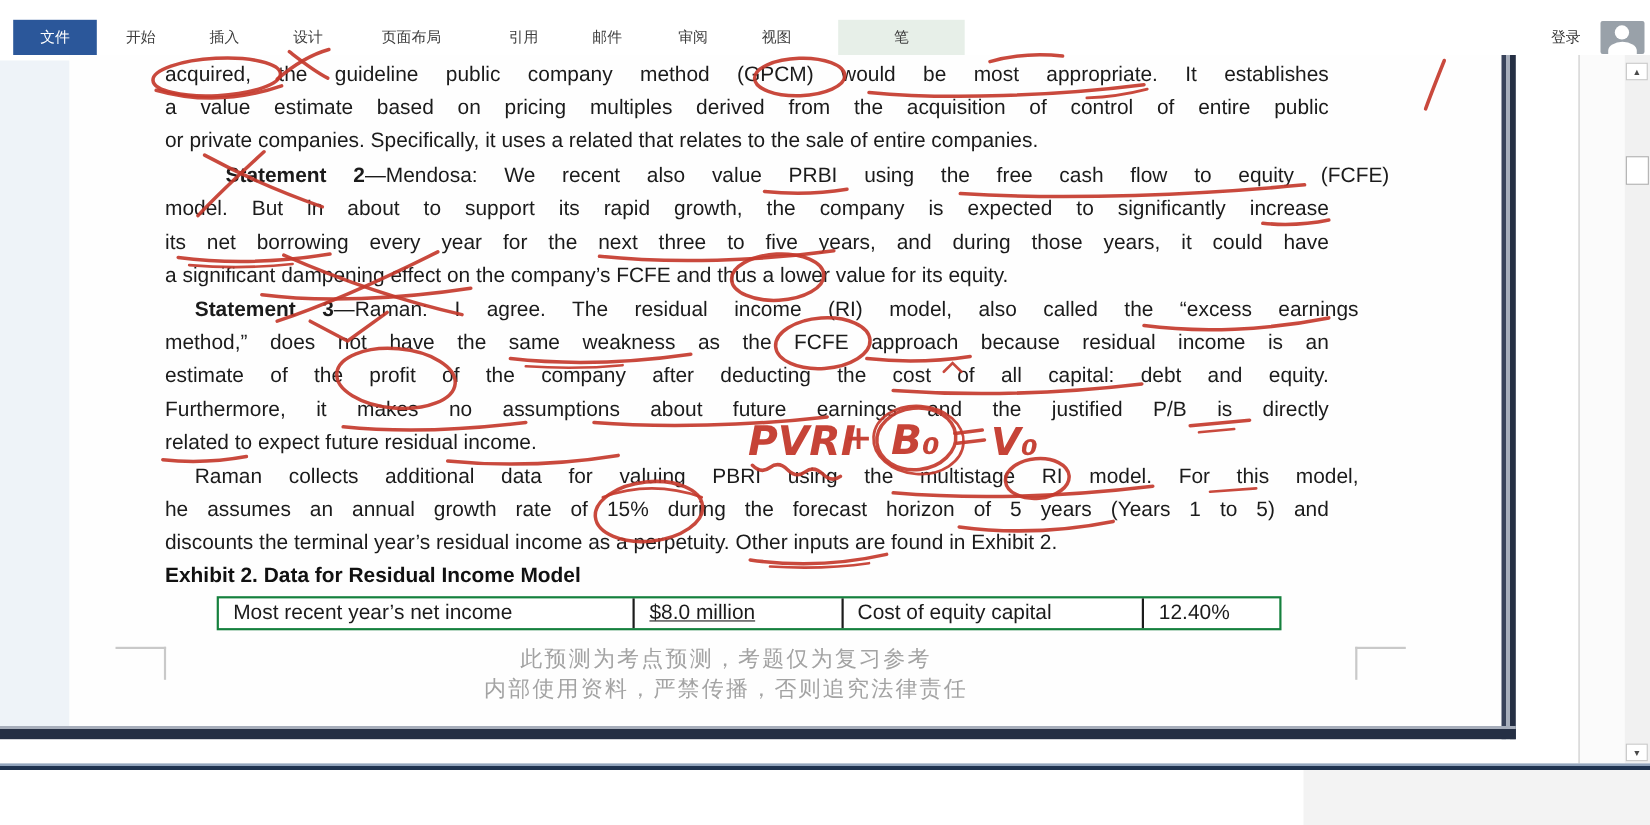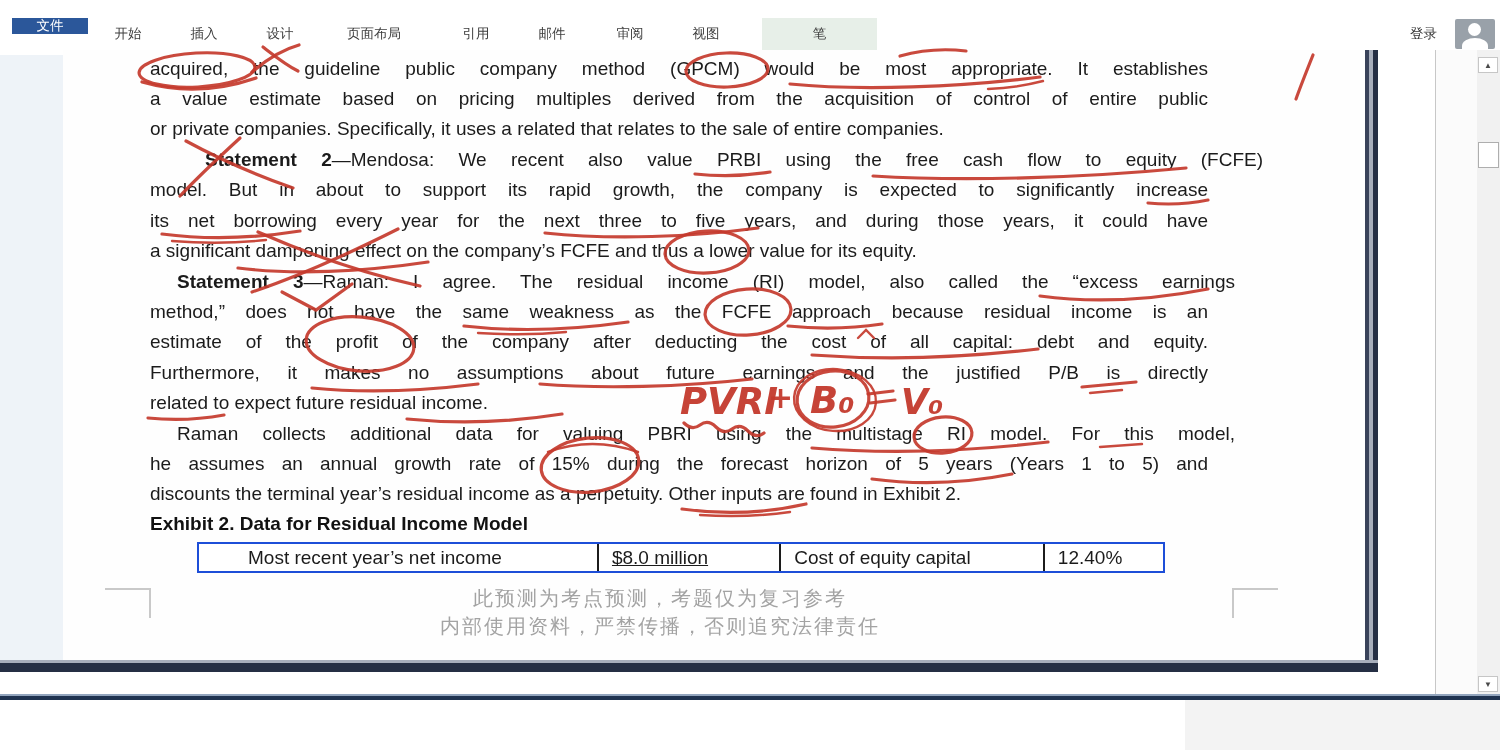--- a/index.html
+++ b/index.html
@@ -1,21 +1,21 @@
 <!DOCTYPE html>
 <html style="--ink: #c4392d; --ribbon-blue: #2b579a;"><head>
 <meta charset="utf-8">
 <style>
   html,body{margin:0;padding:0;}
   body{font-family:"Liberation Sans",sans-serif;background:#fff;}
   #screen{position:relative;width:1500px;height:750px;overflow:hidden;background:#fff;}
 
   
   .ribbon{position:absolute;left:0;top:0;width:1500px;height:55px;background:#fff;}
-  .file-tab{position:absolute;left:12px;top:18px;width:76px;height:16px;background:var(--ribbon-blue,#2b579a);
+  .file-tab{position:absolute;left:12px;top:18px;width:76px;height:32px;background:var(--ribbon-blue,#2b579a);
             color:#fff;font-size:13.5px;display:flex;align-items:center;justify-content:center;cursor:default;}
   .rtab{position:absolute;top:18px;height:32px;display:flex;align-items:center;justify-content:center;
         font-size:13.5px;color:#3d3d3d;cursor:default;}
   .rtab.hl{background:#e7efe8;}
   .signin{position:absolute;top:25px;left:1410px;font-size:13.5px;color:#333;}
   .avatar{position:absolute;left:1455px;top:19px;width:40px;height:30px;background:#99a1a9;overflow:hidden;border-radius:2px;}
   .avatar .head{position:absolute;left:13px;top:4px;width:13px;height:13px;border-radius:50%;background:#fff;}
   .avatar .body{position:absolute;left:7px;top:19px;width:26px;height:16px;border-radius:50% 50% 0 0;background:#fff;}
 
   
@@ -43,21 +43,21 @@
   
   .tline{position:absolute;left:150px;width:1058px;height:30px;line-height:30px;font-size:19px;color:#1b1b1b;
          text-align:justify;text-align-last:justify;white-space:nowrap;
          font-family:"Liberation Sans",sans-serif;}
   .tline{white-space:normal;}
   .tline.last{text-align-last:left;}
   .tline .b{font-weight:bold;}
   .exhibit-title{position:absolute;left:150px;top:513px;width:1058px;text-align:left;font-weight:bold;
                  font-size:19px;color:#111;}
   .xtable{position:absolute;left:197px;top:542px;width:968px;height:31px;display:flex;
-          border:2px solid #1d4ed8;box-sizing:border-box;background:#fff;padding-left:36px;}
+          border:2px solid #15803d;box-sizing:border-box;background:#fff;}
   .xcell{font-size:19px;color:#1b1b1b;line-height:27px;padding-left:13px;box-sizing:border-box;overflow:hidden;}
   .xcell+.xcell{border-left:2px solid #1c1c1c;}
   .c1{width:378px;}.c2{width:190px;text-decoration:underline;}.c3{width:275px;}.c4{width:125px;}
 
   .footer-line{position:absolute;left:120px;width:1080px;text-align:center;color:#a3a3a3;font-size:20px;
                letter-spacing:2px;}
   .crop{position:absolute;background:#c9c9c9;}
 
   
   #ink{position:absolute;left:0;top:0;width:1500px;height:750px;pointer-events:none;}

